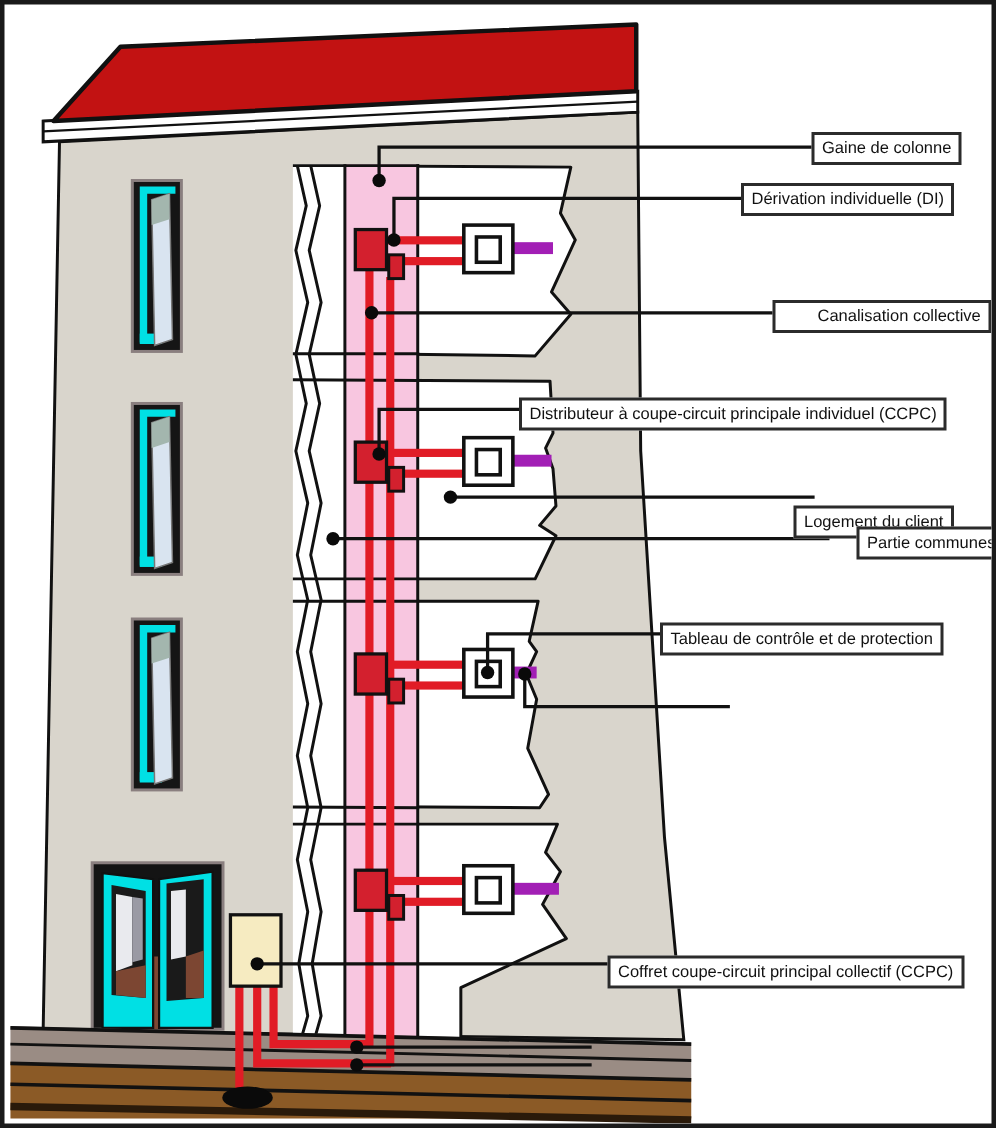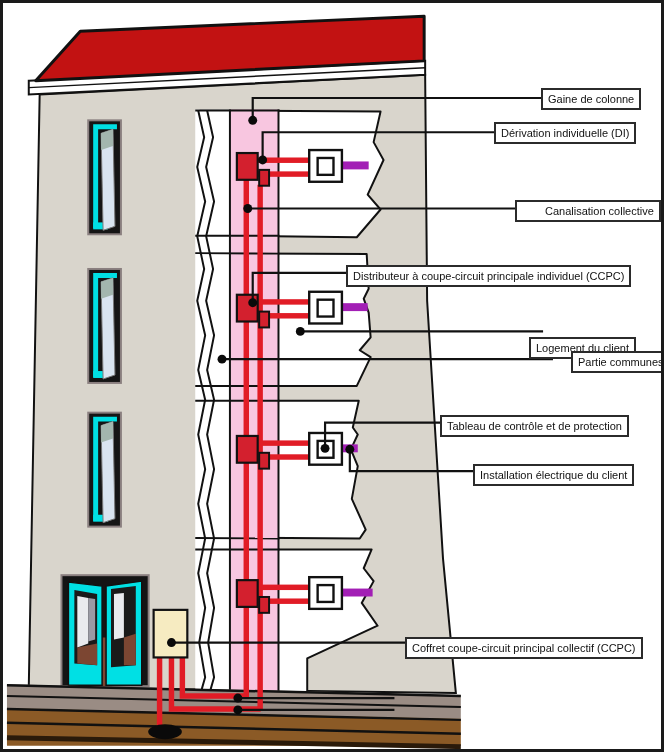--- a/index.html
+++ b/index.html
@@ -220,16 +220,15 @@
     </g>
   </svg>
 
   <div class="lbl" id="lbl-gaine">Gaine de colonne</div>
   <div class="lbl" id="lbl-derivation">Dérivation individuelle (DI)</div>
   <div class="lbl" id="lbl-canalisation">Canalisation collective</div>
   <div class="lbl" id="lbl-ccpi">Distributeur à coupe-circuit principale individuel (CCPC)</div>
   <div class="lbl" id="lbl-logement">Logement du client</div>
   <div class="lbl" id="lbl-parties">Partie communes</div>
   <div class="lbl" id="lbl-tableau">Tableau de contrôle et de protection</div>
-  <div class="lbl" id="lbl-installation">Installation électrique du client</div>
   <div class="lbl" id="lbl-coffret">Coffret coupe-circuit principal collectif (CCPC)</div>
 
 </div>
 
 </body></html>

